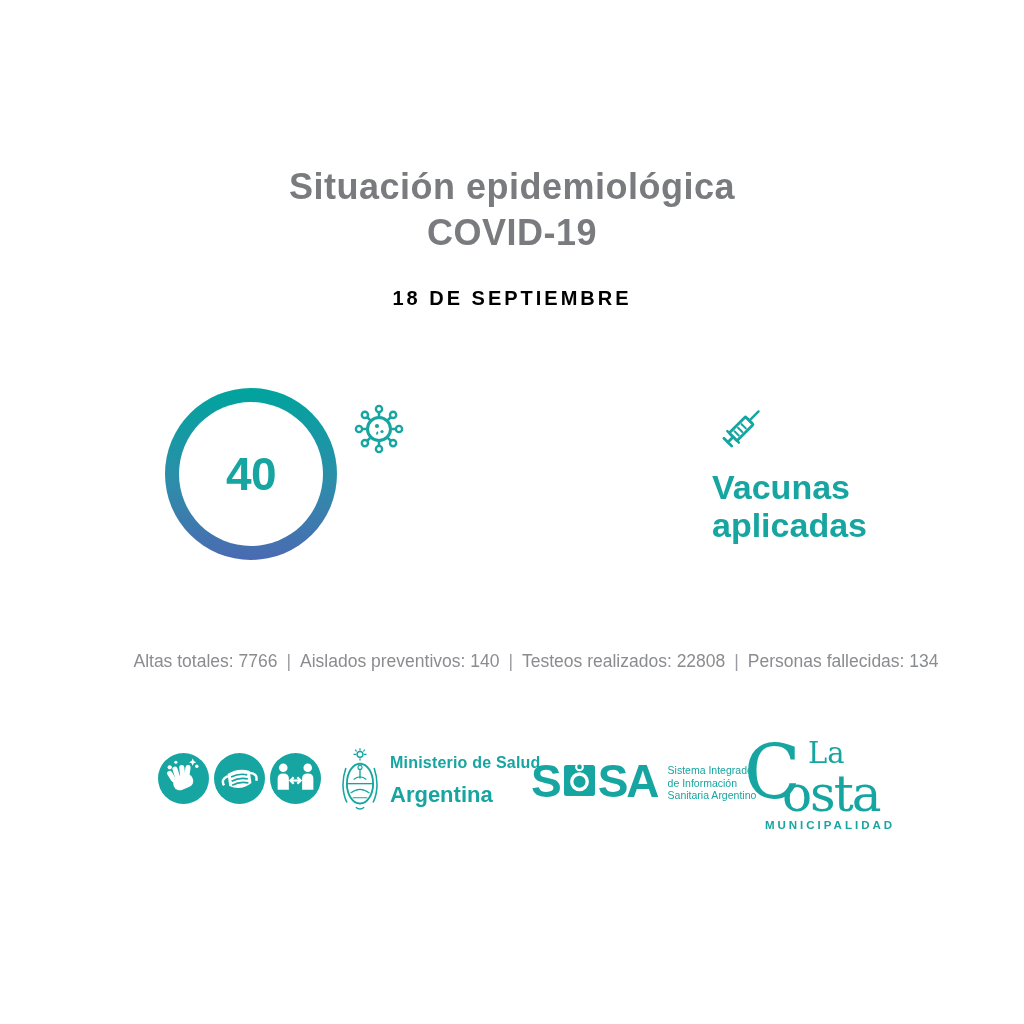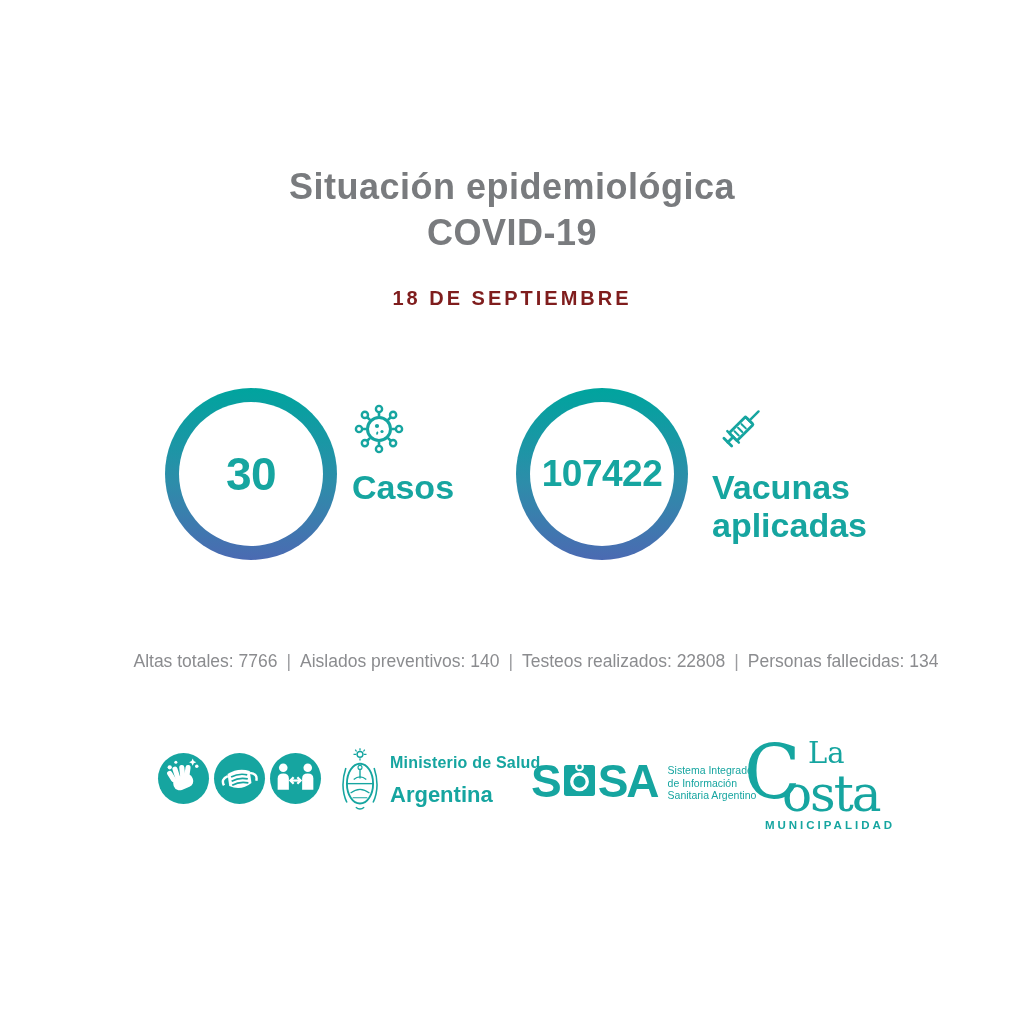--- a/index.html
+++ b/index.html
@@ -15,21 +15,21 @@
   .title {
     position:absolute; top:164px; left:0; width:100%;
     text-align:center;
     color:#797b7e;
     font-size:36px; font-weight:bold;
     line-height:46px; letter-spacing:0.5px;
   }
   .date {
     position:absolute; top:287px; left:0; width:100%;
     text-align:center;
-    color:#7f1d1d;
+    color:#000000;
     font-size:20px; font-weight:bold;
     letter-spacing:3px;
   }
 
   
   .ring {
     position:absolute;
     width:172px; height:172px; border-radius:50%;
     background:linear-gradient(180deg,#00a49e 0%, #2d8daa 55%, #4b6ab2 100%);
     display:flex; align-items:center; justify-content:center;
@@ -108,49 +108,43 @@
 <div class="canvas">
 
   <div class="title">
     <div>Situación epidemiológica</div>
     <div>COVID-19</div>
   </div>
   <div class="date">18 DE SEPTIEMBRE</div>
 
   <div class="ring ring-left">
     <div class="ring-inner">
-      <span class="metric-value v1">30</span>
+      <span class="metric-value v1">40</span>
     </div>
   </div>
   <div class="metric-side s1">
     <svg class="metric-icon" width="54" height="54" viewBox="0 0 54 54" fill="none" stroke="#16a5a0">
       <circle cx="27" cy="27" r="11.5" stroke-width="3"></circle>
       <path stroke-width="2.6" d="M39.5 27h4.5 M27 39.5v4.5 M14.5 27h-4.5 M27 14.5v-4.5 M35.8 35.8l3.2 3.2 M18.2 35.8l-3.2 3.2 M18.2 18.2l-3.2 -3.2 M35.8 18.2l3.2 -3.2"></path>
       <circle cx="47" cy="27" r="3.1" stroke-width="2.4"></circle>
       <circle cx="27" cy="47" r="3.1" stroke-width="2.4"></circle>
       <circle cx="7" cy="27" r="3.1" stroke-width="2.4"></circle>
       <circle cx="27" cy="7" r="3.1" stroke-width="2.4"></circle>
       <circle cx="41.1" cy="41.1" r="3.1" stroke-width="2.4"></circle>
       <circle cx="12.9" cy="41.1" r="3.1" stroke-width="2.4"></circle>
       <circle cx="12.9" cy="12.9" r="3.1" stroke-width="2.4"></circle>
       <circle cx="41.1" cy="12.9" r="3.1" stroke-width="2.4"></circle>
       <circle cx="25" cy="24" r="2.1" fill="#16a5a0" stroke="none"></circle>
       <circle cx="30" cy="29.5" r="1.6" fill="#16a5a0" stroke="none"></circle>
       <path d="M26 30q-1.5 1 -0.5 2.5" stroke-width="1.8"></path>
     </svg>
     <div class="metric-label">
-      <div>Casos</div>
-    </div>
-  </div>
-
-  <div class="ring ring-right">
-    <div class="ring-inner">
-      <span class="metric-value v2">107422</span>
-    </div>
-  </div>
+    </div>
+  </div>
+
   <div class="metric-side s2">
     <svg class="metric-icon" width="62" height="58" viewBox="0 0 62 58" fill="none" stroke="#16a5a0" stroke-linecap="round">
       <g transform="rotate(-45 31 29)">
         <rect x="17" y="23.5" width="23" height="11" rx="1" stroke-width="2.8"></rect>
         <path d="M22 26v6 M27 26v6 M32 26v6" stroke-width="2"></path>
         <path d="M17 20.8v16.4" stroke-width="2.4"></path>
         <path d="M17 29h-7.5" stroke-width="2.8"></path>
         <path d="M9.5 23.5v11" stroke-width="2.8"></path>
         <path d="M40 29h13" stroke-width="2.4"></path>
         <path d="M40 25.5v7" stroke-width="2.4"></path>

